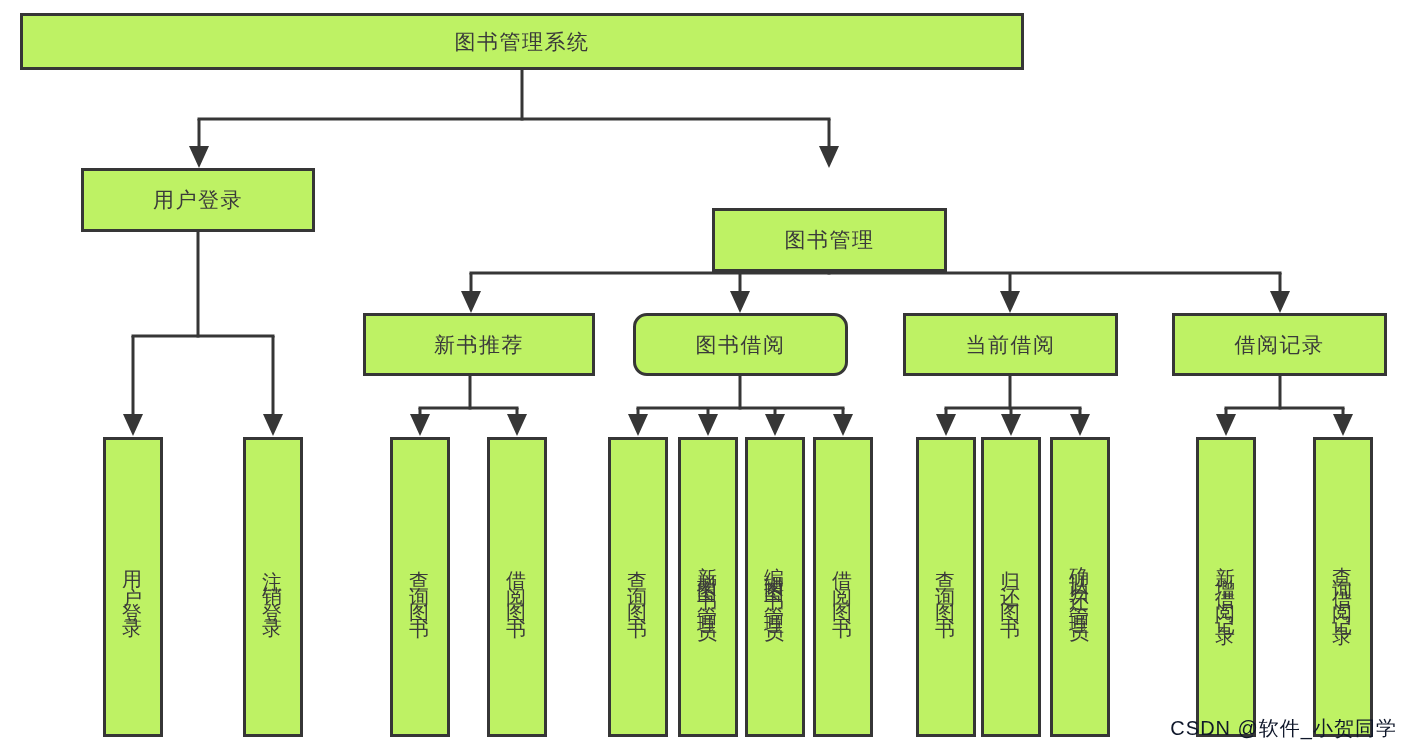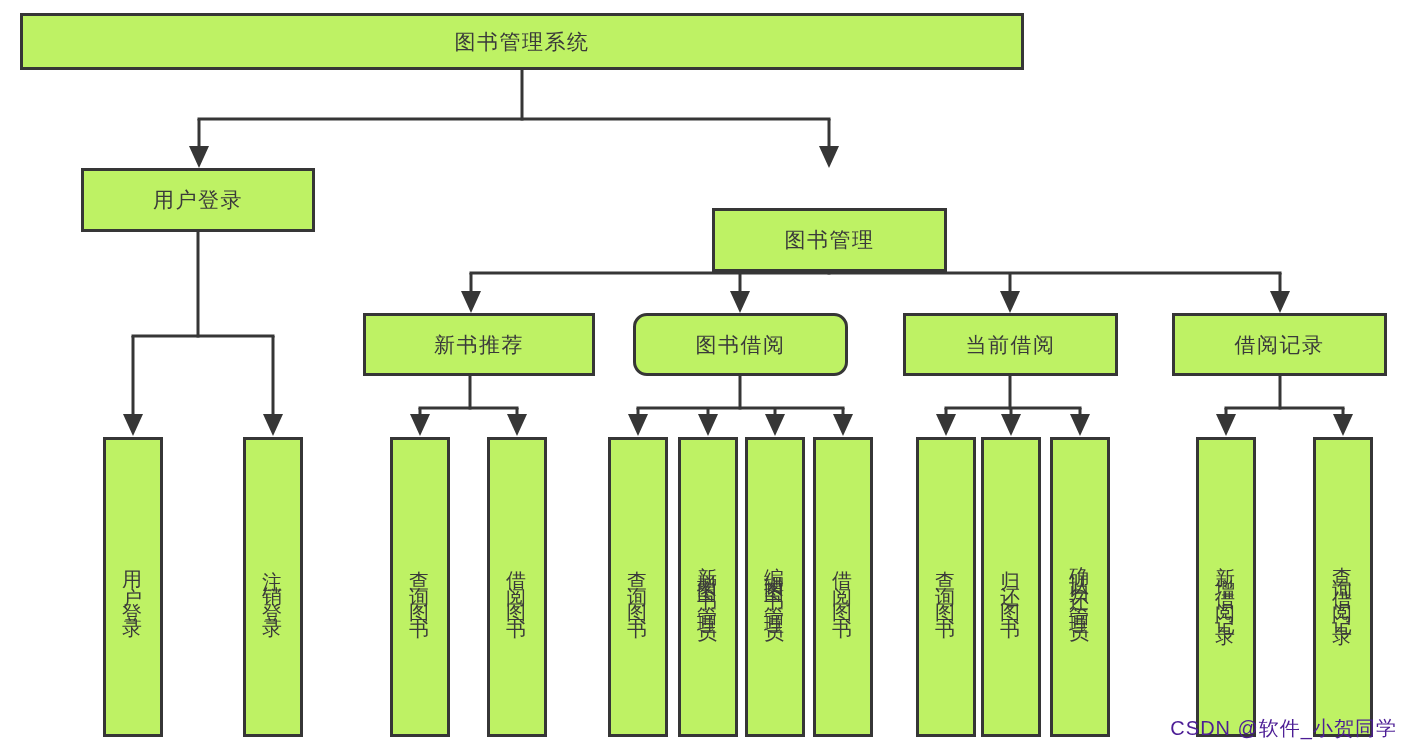--- a/index.html
+++ b/index.html
@@ -42,21 +42,21 @@
   .v4 { letter-spacing: 16px; }
   .v6 { letter-spacing: 12px; }
   .v9 { letter-spacing: 8px; }
   #watermark {
     position: absolute;
     right: 8px;
     bottom: 5px;
     z-index: 5;
     font-size: 20px;
     letter-spacing: 1px;
-    color: #4c1d95;
+    color: #0f172a;
     white-space: nowrap;
   }
 </style>
 </head>
 <body>
 
 <div id="canvas">
 
   <svg id="connectors" viewBox="0 0 1405 747" xmlns="http://www.w3.org/2000/svg" stroke="#363636" stroke-width="3" fill="#363636">
 

